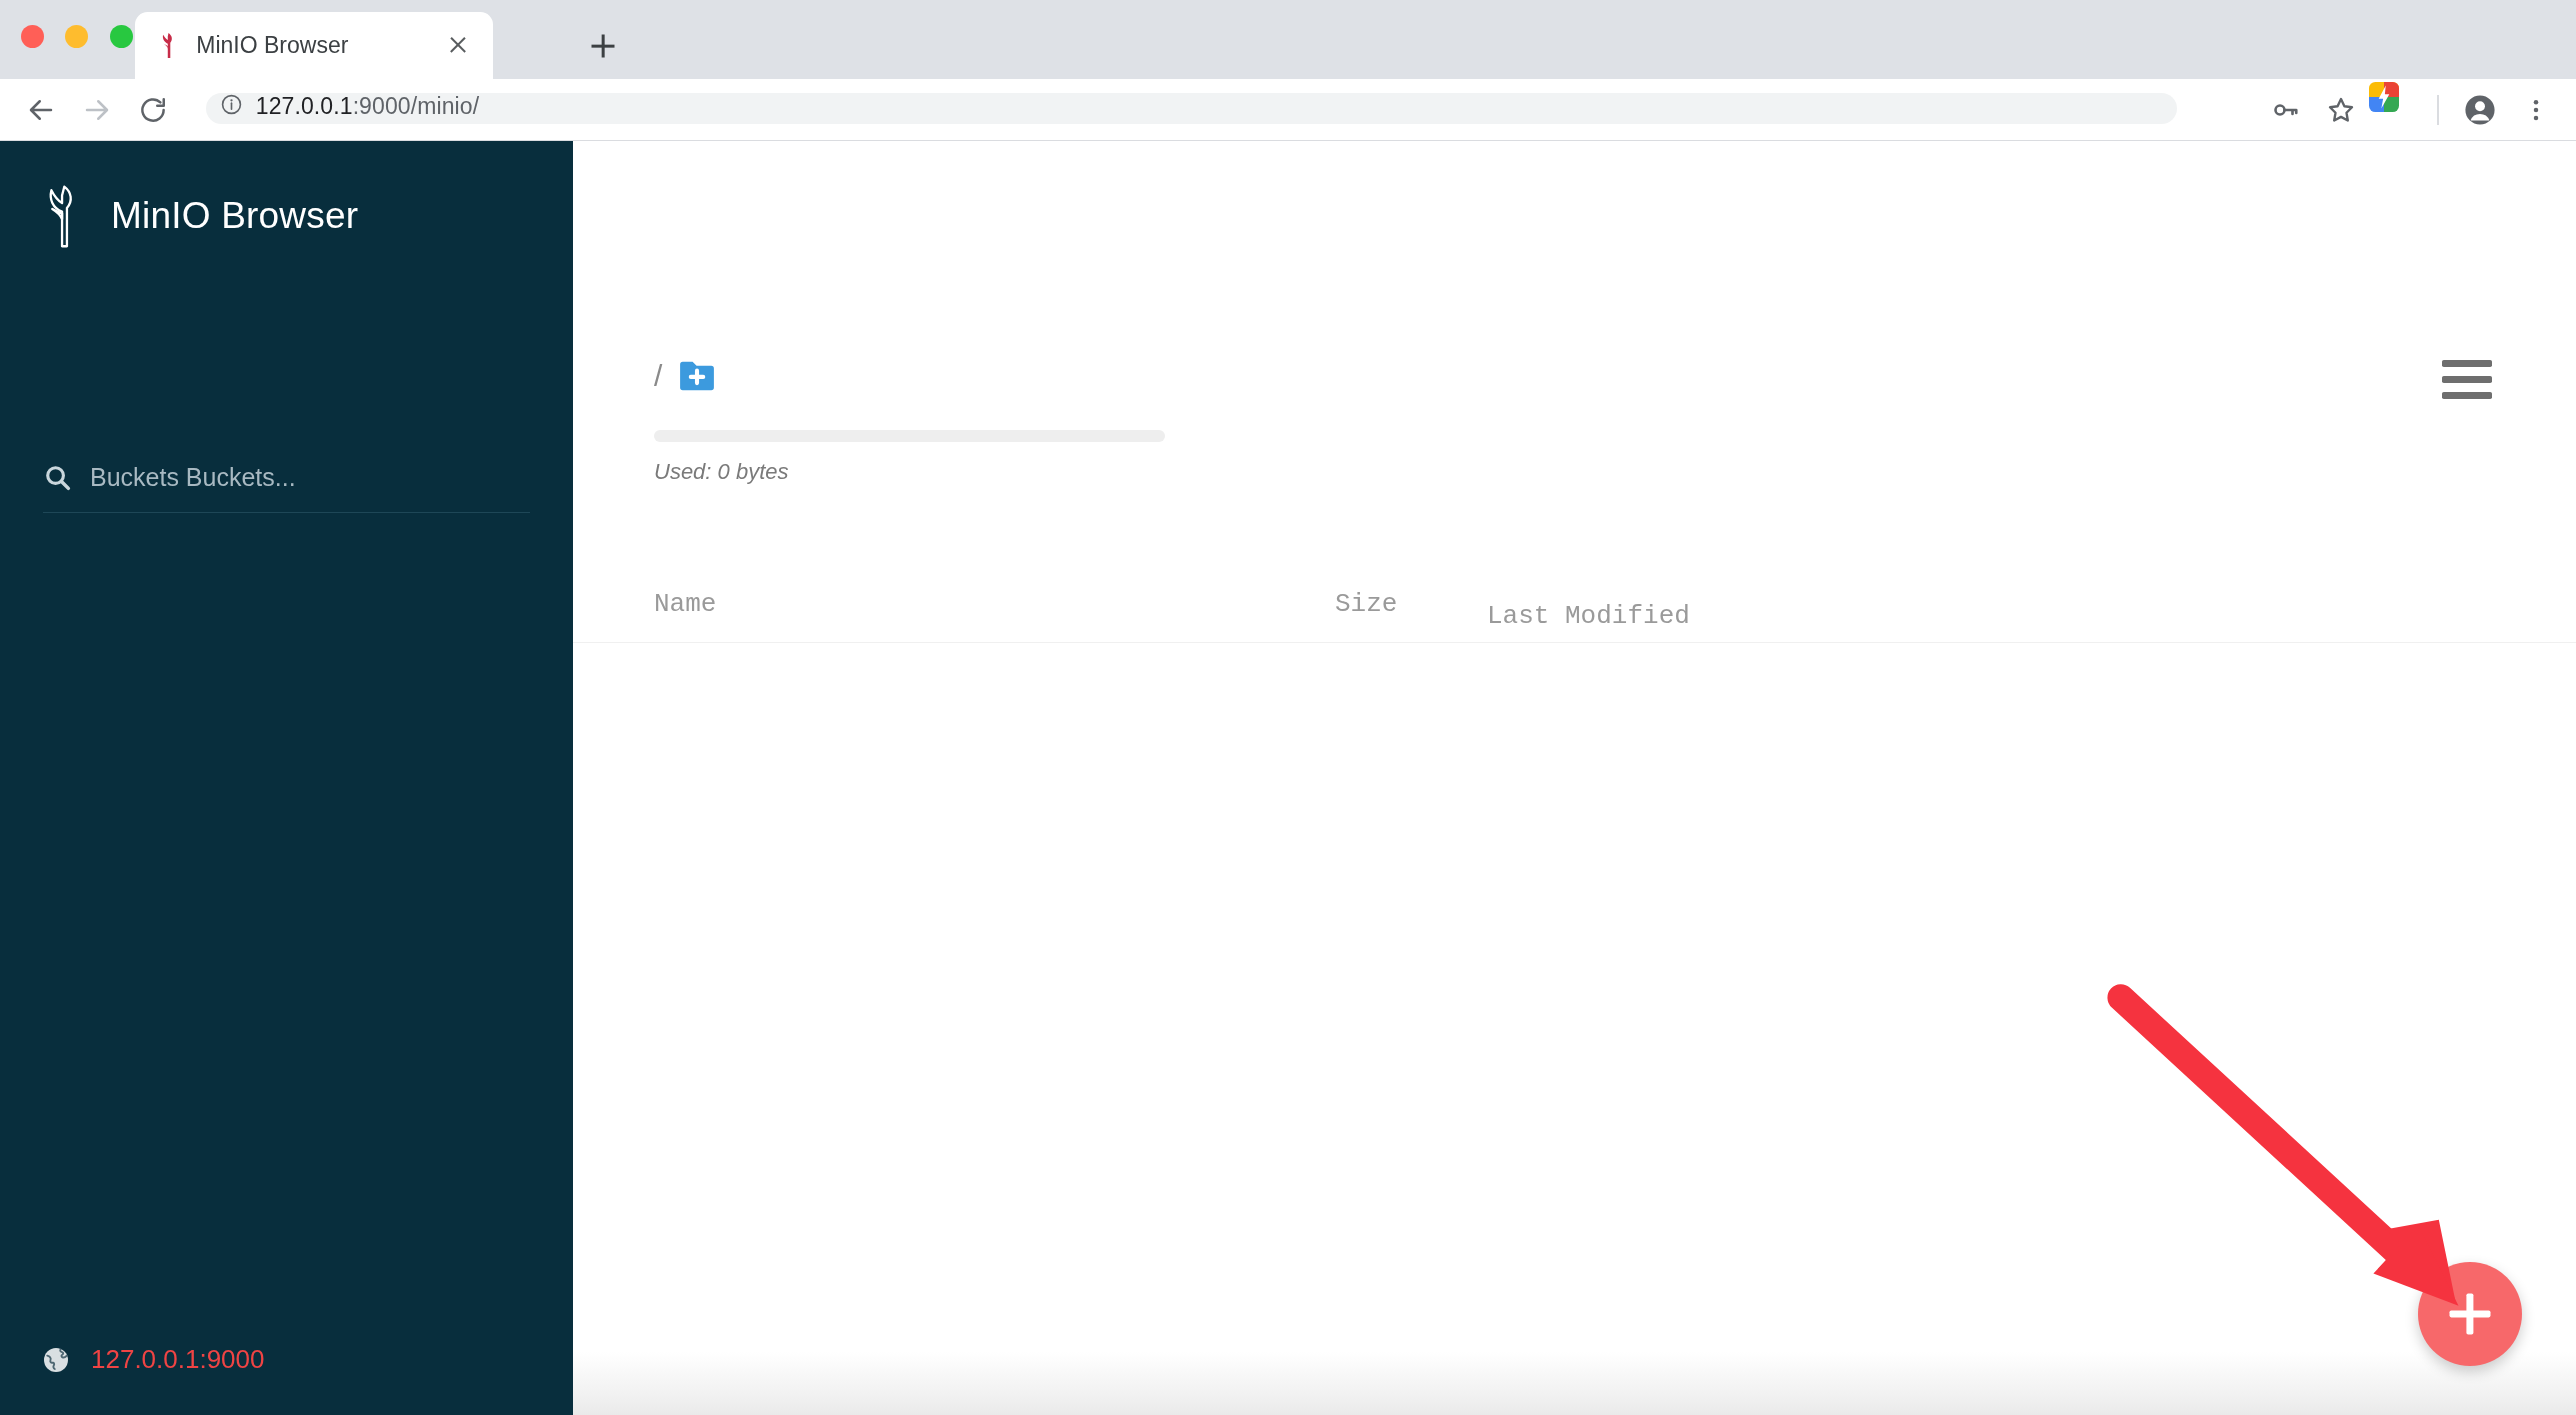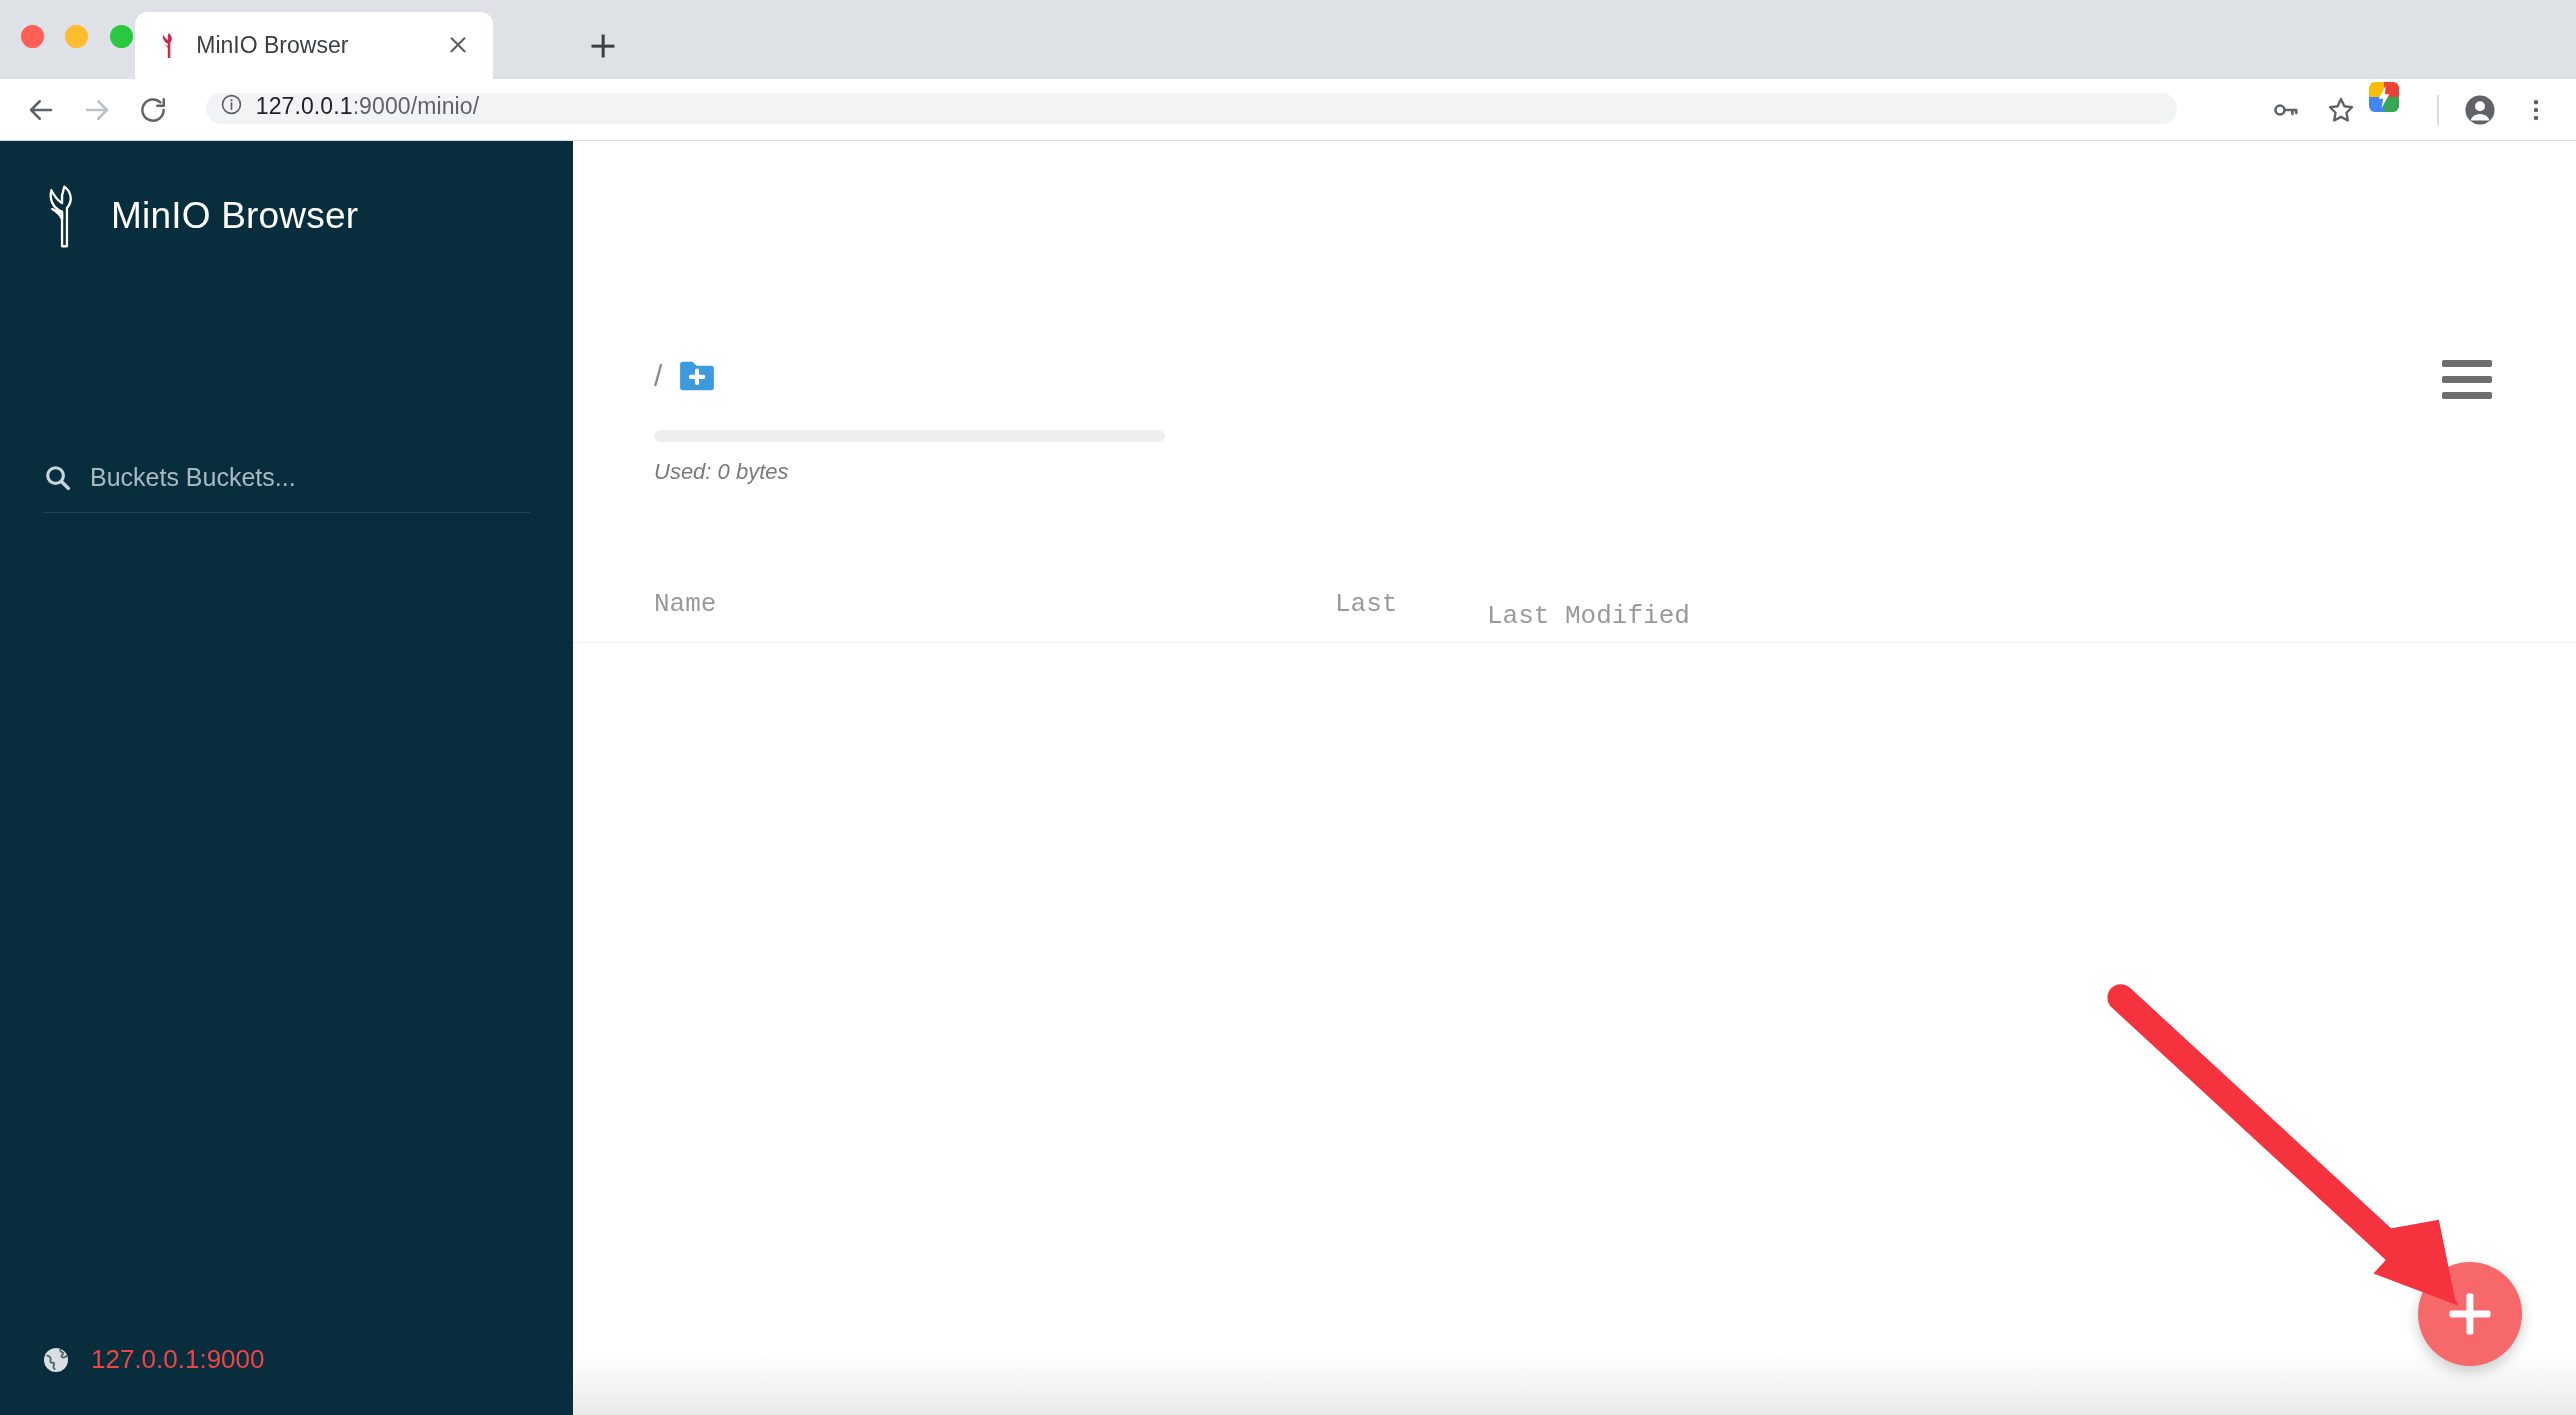--- a/index.html
+++ b/index.html
@@ -317,21 +317,21 @@
             <path d="M21 12v14M14 19h14" stroke="#ffffff" stroke-width="4.6" stroke-linecap="round"></path>
           </svg>
         </span>
       </div>
 
       <div class="usage-bar"></div>
       <div class="usage-text">Used: 0 bytes</div>
 
       <div class="table-head">
         <span class="th th-name">Name</span>
-        <span class="th th-size">Last</span>
+        <span class="th th-size">Size</span>
         <span class="th th-mod">Last Modified</span>
       </div>
 
       <div class="bottom-fade"></div>
 
       <div class="fab"></div>
     </div>
   </div>
 
   <svg class="annot-arrow" viewBox="0 0 2876 1580">

